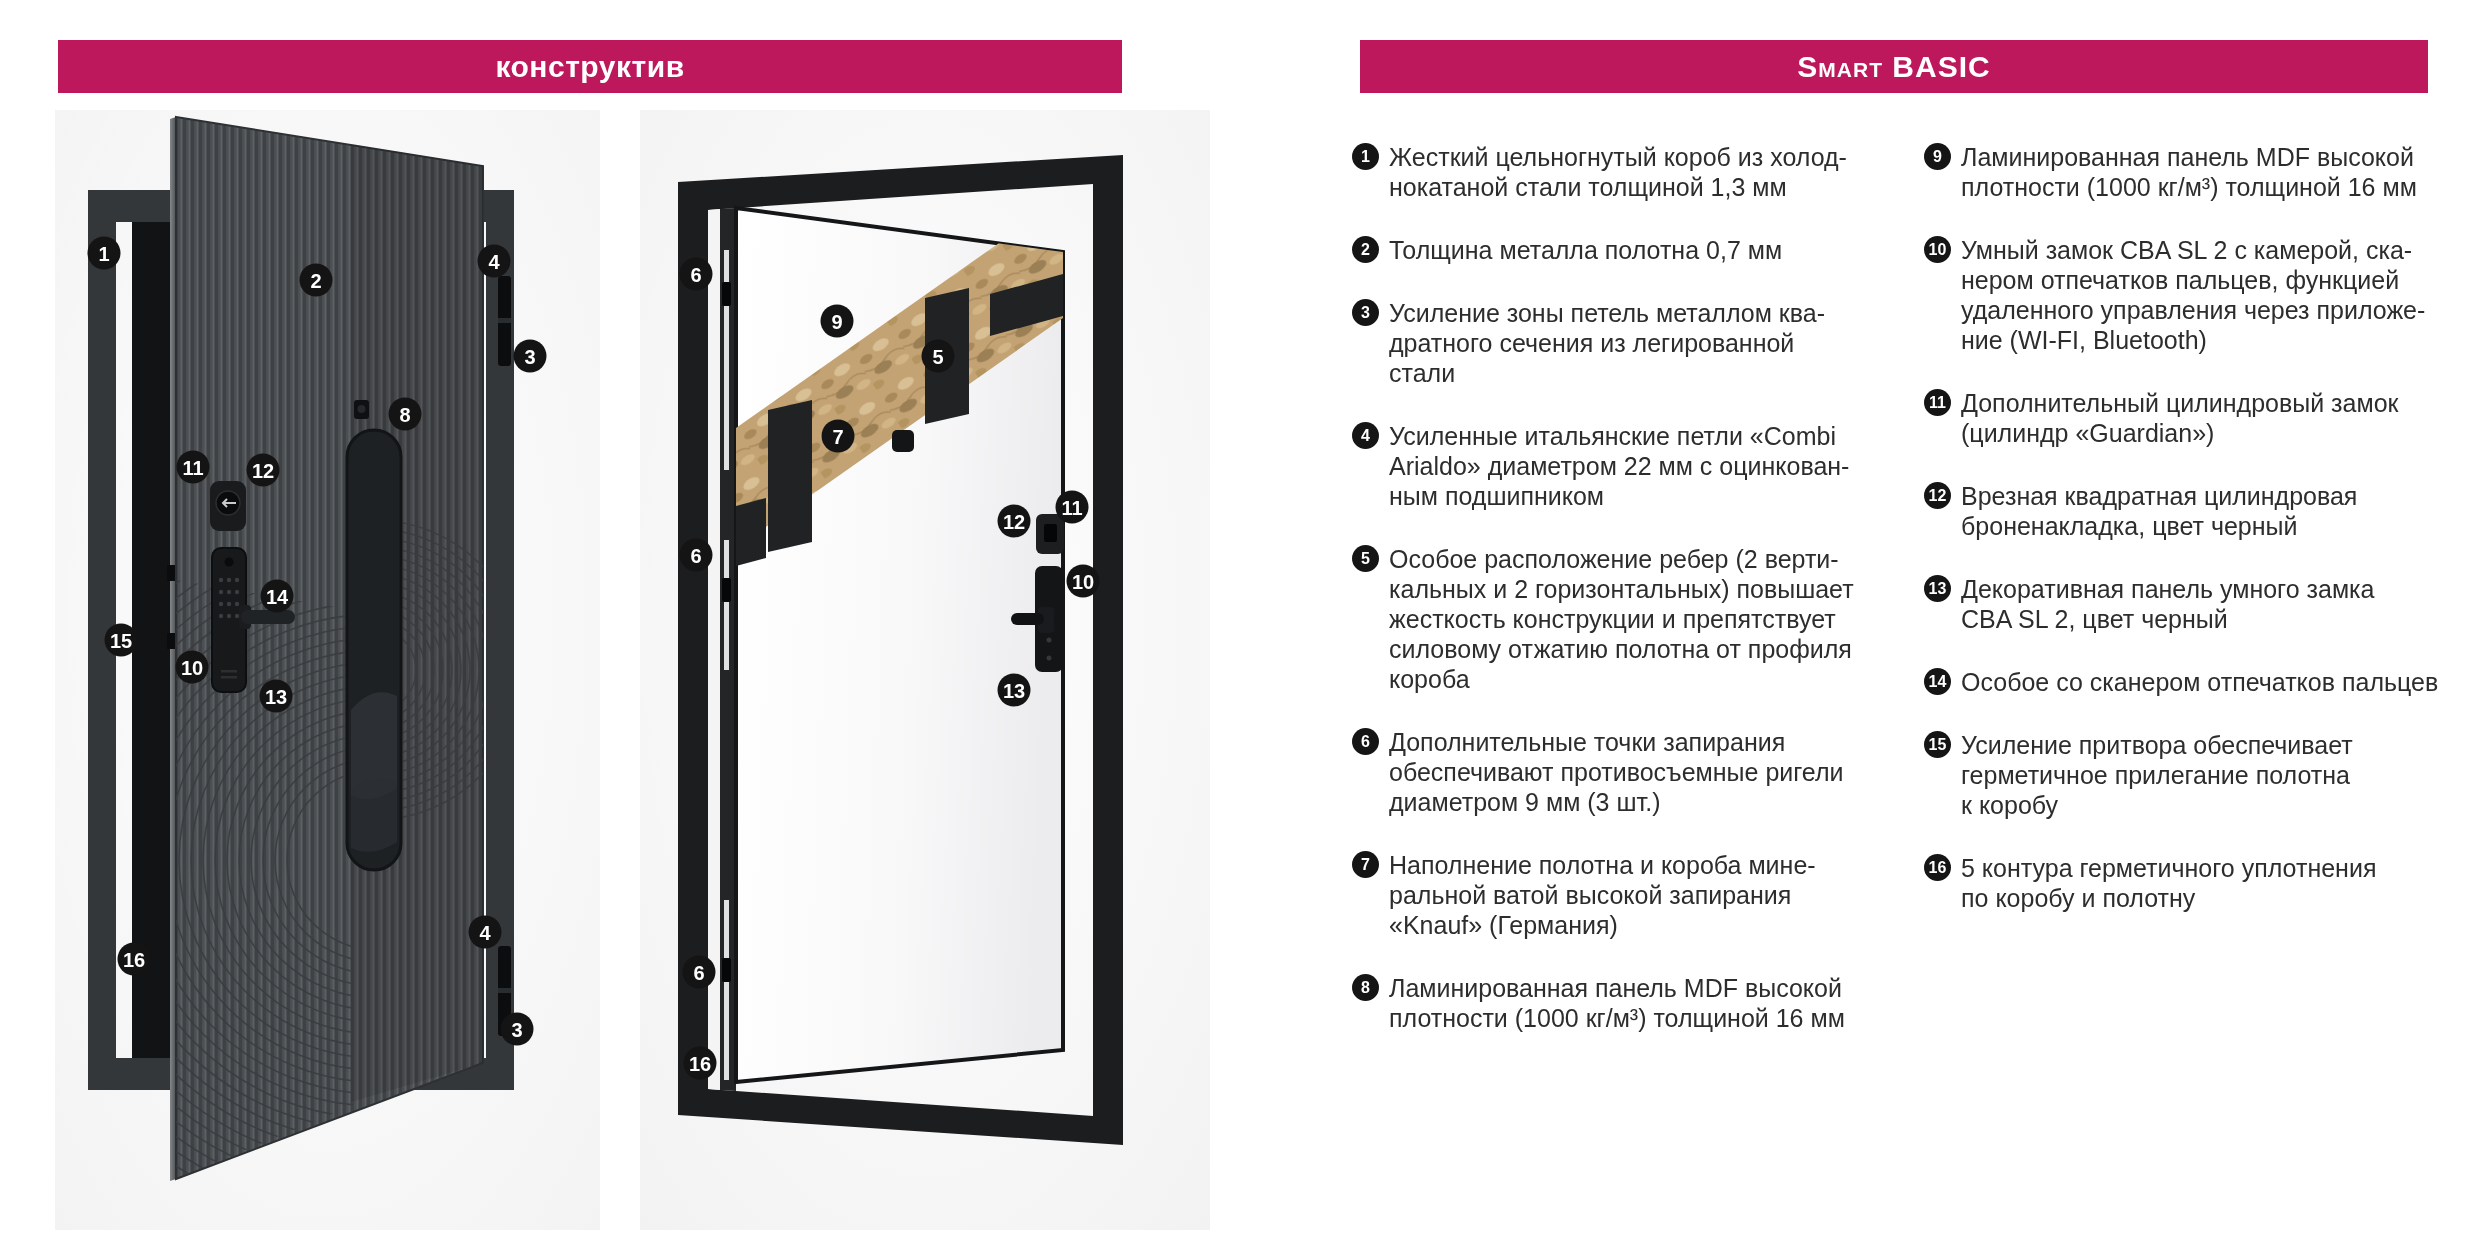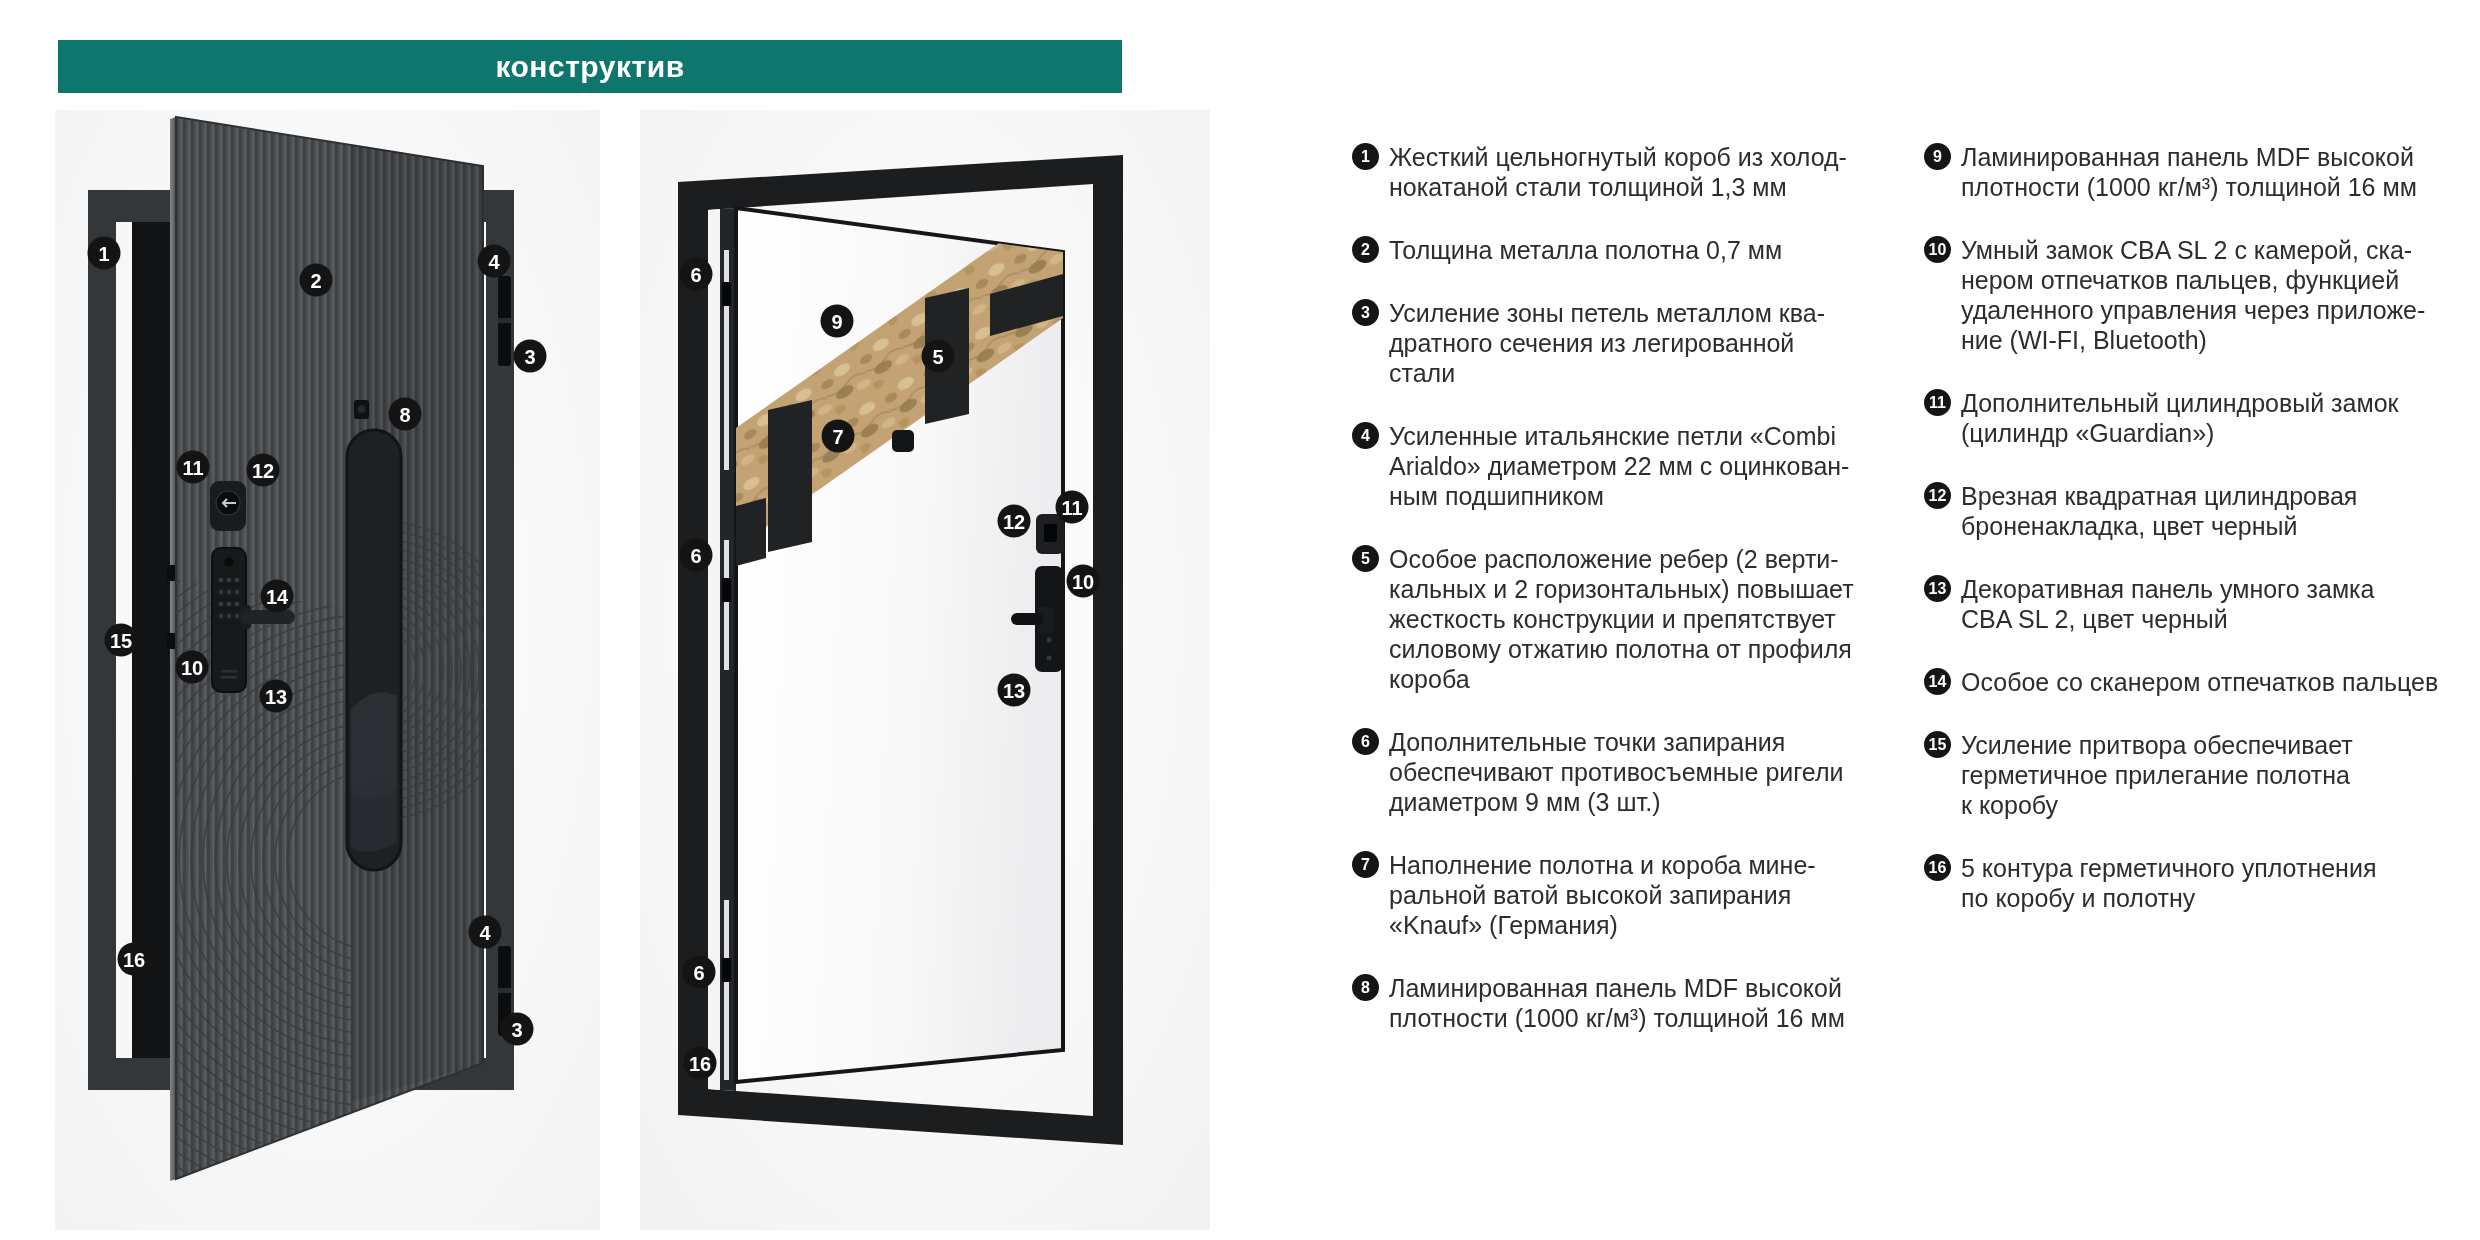--- a/index.html
+++ b/index.html
@@ -1,19 +1,19 @@
 <!DOCTYPE html>
 <html><head>
 <meta charset="utf-8">
 <style>
   html,body{margin:0;padding:0;background:#ffffff;}
   .canvas{position:relative;width:2480px;height:1240px;background:#ffffff;overflow:hidden;
           font-family:"Liberation Sans", sans-serif;}
   
-  .hdr{position:absolute;top:40px;height:53px;background:#0f766e;color:#ffffff;
+  .hdr{position:absolute;top:40px;height:53px;background:#be185d;color:#ffffff;
        display:flex;align-items:center;justify-content:center;
        font-weight:700;font-size:30px;letter-spacing:0.5px;}
   .hdr-left{left:58px;width:1064px;}
   .hdr-right{left:1360px;width:1068px;}
   .smallcaps{font-variant:small-caps;letter-spacing:1px;}
   
   .door{position:absolute;top:110px;}
   .door svg{display:block;}
   .door-left{left:55px;width:545px;height:1120px;}
   .door-right{left:640px;width:570px;height:1120px;}
@@ -35,20 +35,23 @@
         font-size:16px;font-weight:700;line-height:1;}
 </style>
 </head>
 <body>
 
 <div class="canvas">
 
   <div class="hdr hdr-left">
     <span>конструктив</span>
   </div>
+  <div class="hdr hdr-right">
+    <span class="smallcaps">Smart BASIC</span>
+  </div>
 
   <div class="door door-left">
     <svg width="545" height="1120" viewBox="0 0 545 1120">
       <defs>
         <radialGradient id="bgL" cx="0.5" cy="0.45" r="0.8">
           <stop offset="0" stop-color="#ffffff"></stop>
             <stop offset="1" stop-color="#f2f2f2"></stop>
         </radialGradient>
         <pattern id="ribsL" width="8" height="10" patternUnits="userSpaceOnUse">
           <rect width="8" height="10" fill="#4c4f52"></rect>

